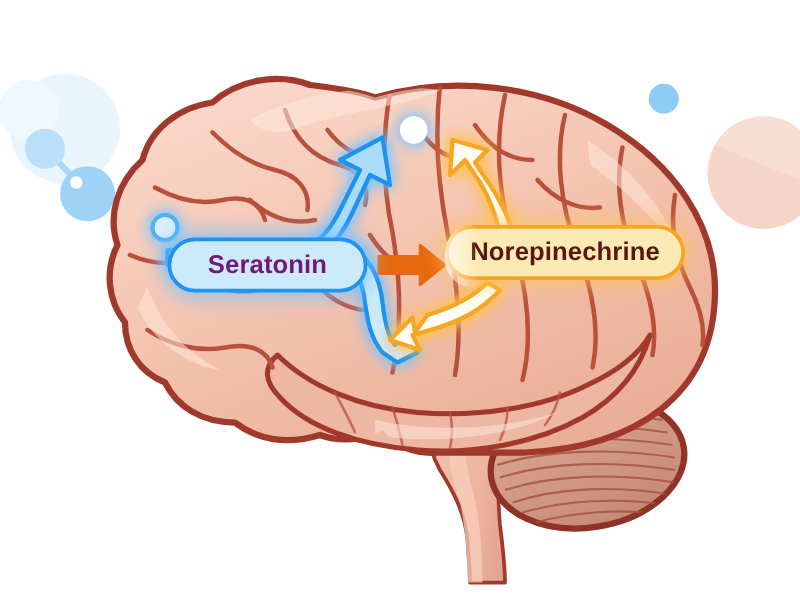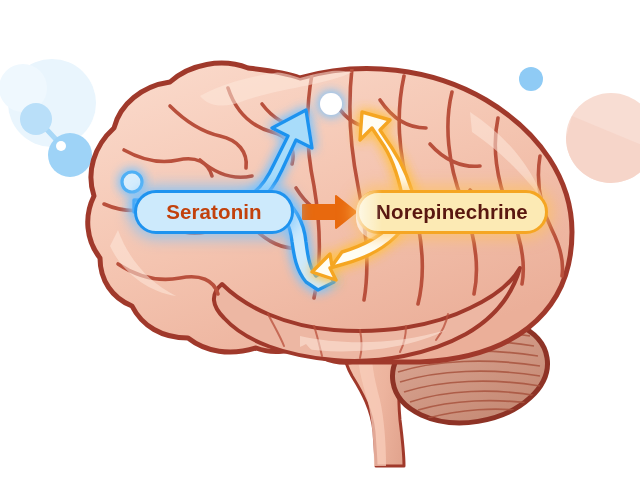--- a/index.html
+++ b/index.html
@@ -38,26 +38,26 @@
     width: 160px;
     height: 44px;
     border-radius: 22px;
     border: 3px solid #1E93EF;
     background: #CDEAFC;
     box-shadow: 0 0 14px 5px rgba(120,195,255,0.72);
   }
   #serotonin-pill .pill-text {
     font-size: 20.5px;
     font-weight: bold;
-    color: #c2410c;
+    color: #701a75;
     letter-spacing: 0.1px;
   }
   #norepinephrine-pill {
     left: 356px;
-    top: 190px;
+    top: 180px;
     width: 192px;
     height: 44px;
     border-radius: 22px;
     border: 3px solid #F5A623;
     background: #FCEAB4;
     box-shadow: 0 0 14px 5px rgba(255,196,92,0.62);
   }
   #norepinephrine-pill .pill-text {
     font-size: 20.5px;
     font-weight: bold;

